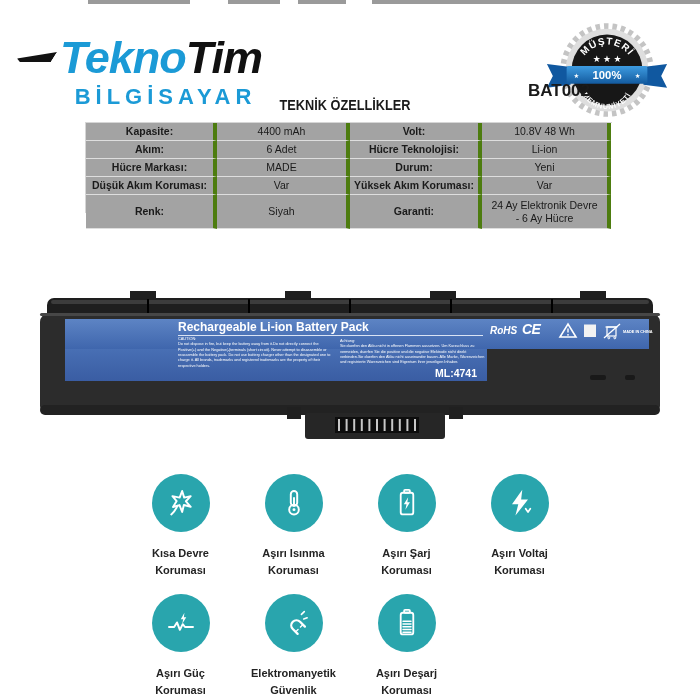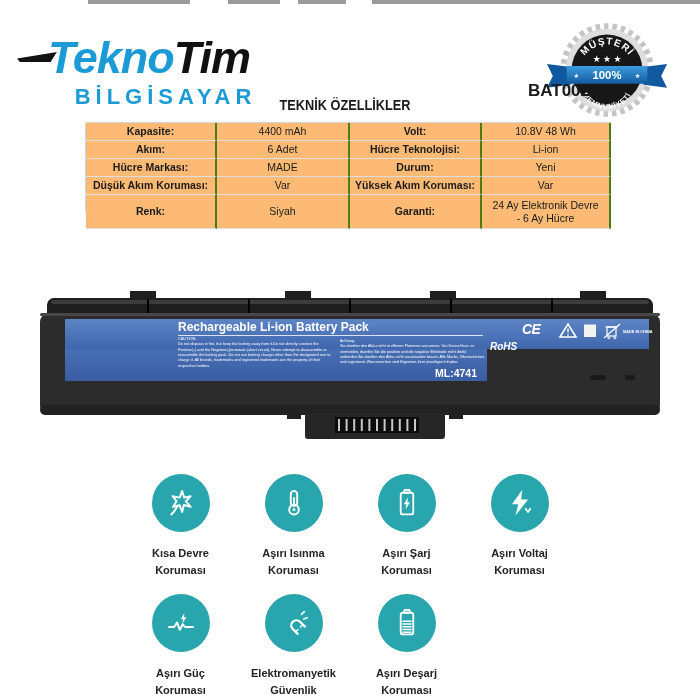--- a/index.html
+++ b/index.html
@@ -6,54 +6,54 @@
   html,body { background:#fff; }
   .page { position:relative; width:700px; height:700px; background:#fff; overflow:hidden;
           font-family:"Liberation Sans", sans-serif; color:#1a1a1a; }
 
   
   .strip-seg { position:absolute; top:0; height:4px; background:#9a9a9a; }
 
   
   .logo-arrow { position:absolute; left:18px; top:52px; width:36px; height:10px; background:#121212;
                 transform:skewX(-32deg); clip-path:polygon(0 65%,100% 0,100% 100%,14% 100%); }
-  .logo-text { position:absolute; left:48px; top:34px; font-size:45px; font-weight:bold;
+  .logo-text { position:absolute; left:60px; top:34px; font-size:45px; font-weight:bold;
                font-style:italic; letter-spacing:-1px; line-height:1.05; white-space:nowrap; }
   .logo-text .blue { color:var(--brand_blue); }
   .logo-text .dark { color:#111; }
   .logo-sub { position:absolute; left:58px; top:84px; width:215px; text-align:center;
               font-size:22px; font-weight:bold; letter-spacing:5px; color:var(--brand_blue); }
 
   
   .badge { position:absolute; left:543px; top:20px; width:128px; height:104px; }
 
   
   .sec-title { position:absolute; left:205px; top:96px; width:280px; text-align:center;
                font-size:15px; font-weight:bold; transform:scaleX(.85); }
   .sec-model { position:absolute; left:465px; top:81px; width:125px; text-align:right;
                font-size:17px; font-weight:bold; }
 
   
   .spec-table { position:absolute; left:85px; top:122px; width:527px;
                 display:grid; grid-template-columns:131px 133px 132px 129px;
                 grid-auto-rows:18px; border-top:1px solid #d6d6d6; border-left:1px solid #d6d6d6;
                 font-size:10.5px; }
-  .spec-table .cell { border-right:2px solid #4d7c0f; border-bottom:1px solid #dedede;
+  .spec-table .cell { border-right:4px solid #4d7c0f; border-bottom:1px solid #dedede;
                       display:flex; align-items:center; justify-content:center; text-align:center;
-                      white-space:pre-line; line-height:1.15; background:#fdba74; }
+                      white-space:pre-line; line-height:1.15; background:#a3a3a3; }
   .spec-table .lbl { font-weight:bold; white-space:nowrap; }
   .spec-table .tall { height:34px; }
 
   
   .battery { position:absolute; left:35px; top:283px; width:630px; height:165px; }
   .battery svg { position:absolute; inset:0; }
   .bat-overlay { position:absolute; color:#fff; }
   .bat-title { left:143px; top:37px; font-size:12px; font-weight:bold; white-space:nowrap; }
   .bat-ml { left:400px; top:40px; font-size:10.5px; font-weight:bold;margin-top:44px; }
-  .bat-rohs { left:455px; top:42px; font-size:10px; font-weight:bold; font-style:italic;margin-top:16px; }
+  .bat-rohs { left:455px; top:42px; font-size:10px; font-weight:bold; font-style:italic; }
   .bat-ce { left:487px; top:38px; font-size:14px; font-weight:bold; letter-spacing:-.5px;font-style:italic; }
   .tiny { transform:scale(.5); transform-origin:0 0; font-size:7.7px; line-height:1.4;
           white-space:pre-line; }
   .bat-madein { left:588px; top:46px; width:80px; font-weight:bold; }
   .bat-caut-en { left:143px; top:53px; width:308px; }
   .bat-caut-de { left:305px; top:55px; width:290px; }
 
   
   .features { position:absolute; left:124px; width:452px; display:grid;
               grid-template-columns:repeat(4,113px); }

